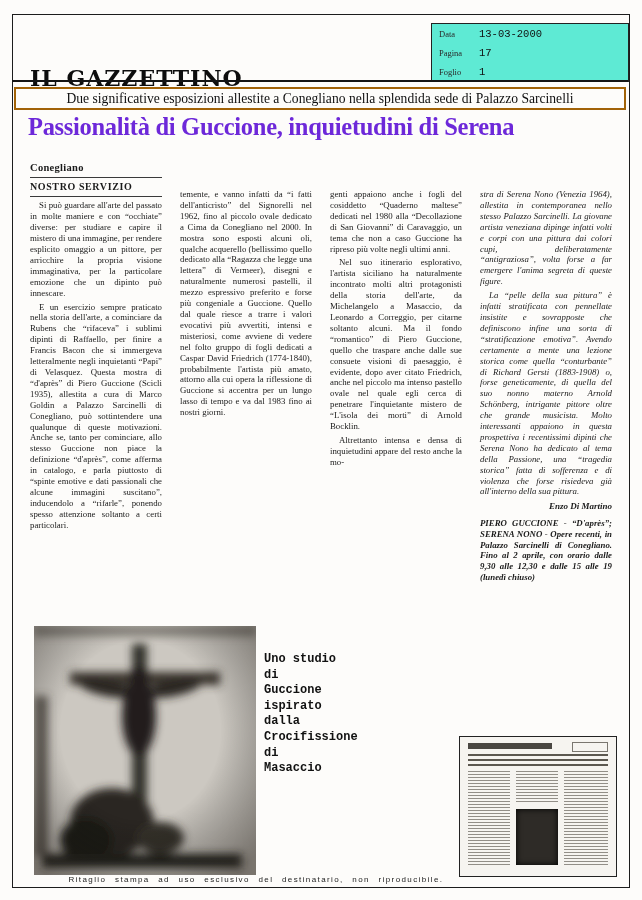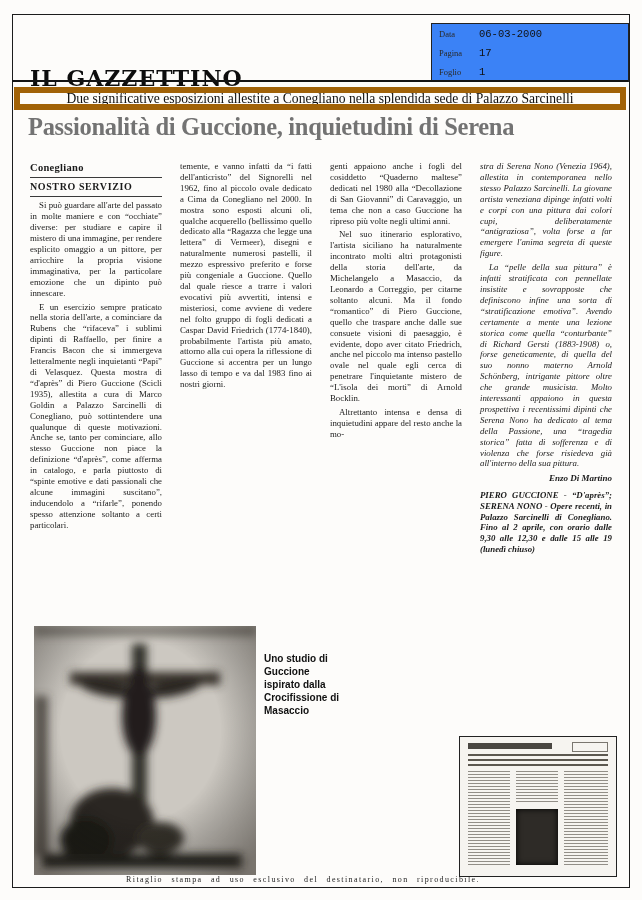--- a/index.html
+++ b/index.html
@@ -11,93 +11,93 @@
   }
   .sheet{position:absolute;left:0;top:0;width:642px;height:900px;background:#fdfcfa;}
   .frame{position:absolute;left:12px;top:14px;width:616px;height:872px;border:1.2px solid #1c1c1c;}
 
   .masthead{
     position:absolute;left:30px;top:36px;
     font-family:"DejaVu Serif",serif;font-weight:bold;
     font-size:22px;letter-spacing:1px;color:#0d0d0d;white-space:nowrap;margin-top:29px;
   }
 
-  .meta-box{position:absolute;left:431px;top:23px;width:196px;height:57px;border:1px solid #222;background:#3b82f6;}
+  .meta-box{position:absolute;left:431px;top:23px;width:196px;height:57px;border:1px solid #222;background:#5eead4;}
   .inforow{display:flex;align-items:center;height:19px;}
   .inforow .lbl{width:40px;padding-left:7px;font-size:8.5px;color:#2a2a2a;}
   .inforow .val{font-family:"Liberation Mono",monospace;font-size:10.5px;color:#111;}
 
   .rule-top{position:absolute;left:12px;top:80px;width:616px;height:2px;background:#141414;}
 
   .strap{
     position:absolute;left:14px;top:87px;width:612px;height:23px;
-    border:6px solid #a16207;box-sizing:border-box;background:#fdfcfa;
+    border:2px solid #a16207;box-sizing:border-box;background:#fdfcfa;
     display:flex;align-items:center;justify-content:center;overflow:hidden;
   }
   .strap span{font-size:13.6px;white-space:nowrap;color:#0f0f0f;}
 
   .headline{
     position:absolute;left:28px;top:113px;width:600px;margin:0;
     font-size:24.5px;font-weight:bold;letter-spacing:-0.3px;
-    white-space:nowrap;overflow:hidden;color:#737373;
+    white-space:nowrap;overflow:hidden;color:#6d28d9;
   }
 
   .col{
     position:absolute;top:161px;width:132px;
     font-size:8.8px;line-height:1.24;text-align:justify;color:#1a1a1a;
   }
   .col p{margin:0 0 3px 0;text-indent:9px;}
-  .col p.cont{text-indent:0;}
+  .col p.cont{text-indent:0;margin-top:28px;}
   .dateline{font-size:10.5px;font-weight:bold;letter-spacing:0.3px;}
   .mini-rule{height:1px;background:#3a3a3a;margin:3px 0;}
   .service{font-size:10px;font-weight:bold;letter-spacing:0.6px;margin-bottom:1px;}
   .byline{text-align:right;font-weight:bold;font-size:9px;margin:4px 0 5px 0;}
   .exh-info{font-weight:bold;font-size:8.8px;line-height:1.25;text-align:justify;}
 
   .artwork{position:absolute;left:34px;top:626px;width:222px;height:249px;}
 
   .caption{
     position:absolute;left:264px;top:652px;width:78px;
-    font-family:Liberation Sans, sans-serif;font-weight:bold;
-    font-size:10px;line-height:1.3;color:#111;
+    font-family:Liberation Mono, monospace;font-weight:bold;
+    font-size:12px;line-height:1.3;color:#111;
   }
 
   .thumb{
     position:absolute;left:459px;top:736px;width:158px;height:141px;
     border:1px solid #222;background:#f6f4f0;box-sizing:border-box;
   }
   .t-mast{position:absolute;left:8px;top:6px;width:84px;height:6px;background:#4a4742;}
   .t-box{position:absolute;right:8px;top:5px;width:34px;height:8px;border:1px solid #7a766f;}
   .t-lines{background:repeating-linear-gradient(to bottom,#928e87 0,#928e87 1px,transparent 1px,transparent 3px);}
   .t-lines-bold{background:repeating-linear-gradient(to bottom,#5c5850 0,#5c5850 2px,transparent 2px,transparent 5px);}
   .t-l1{position:absolute;left:8px;top:17px;width:140px;height:12px;}
   .t-l2{position:absolute;left:8px;top:34px;width:42px;height:94px;}
   .t-l3{position:absolute;left:56px;top:34px;width:42px;height:32px;}
   .t-l4{position:absolute;left:104px;top:34px;width:44px;height:94px;}
   .t-img{position:absolute;left:56px;top:72px;width:42px;height:56px;background:#2e2b27;box-shadow:inset 0 0 6px #000;}
 
   .footer-note{
     position:absolute;left:12px;top:875px;width:488px;text-align:center;
-    font-family:Liberation Serif, serif;
-    font-size:8px;letter-spacing:1.4px;word-spacing:5px;color:#222;white-space:nowrap;padding-left:47px;
+    font-family:Liberation Sans, sans-serif;
+    font-size:8px;letter-spacing:1.4px;word-spacing:5px;color:#222;white-space:nowrap;
   }
 </style>
 </head>
 <body>
 
 <div class="sheet">
 
   <div class="frame"></div>
 
   <div class="masthead">IL GAZZETTINO</div>
 
   <div class="meta-box">
     <div class="inforow">
       <span class="lbl">Data</span>
-      <span class="val">06-03-2000</span>
+      <span class="val">13-03-2000</span>
     </div>
     <div class="inforow">
       <span class="lbl">Pagina</span>
       <span class="val">17</span>
     </div>
     <div class="inforow">
       <span class="lbl">Foglio</span>
       <span class="val">1</span>
     </div>
   </div>

